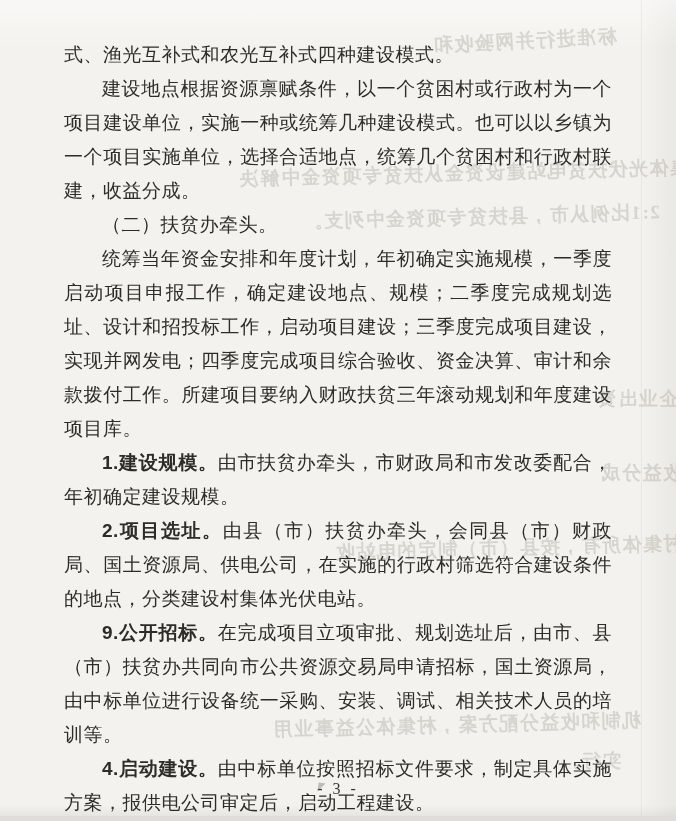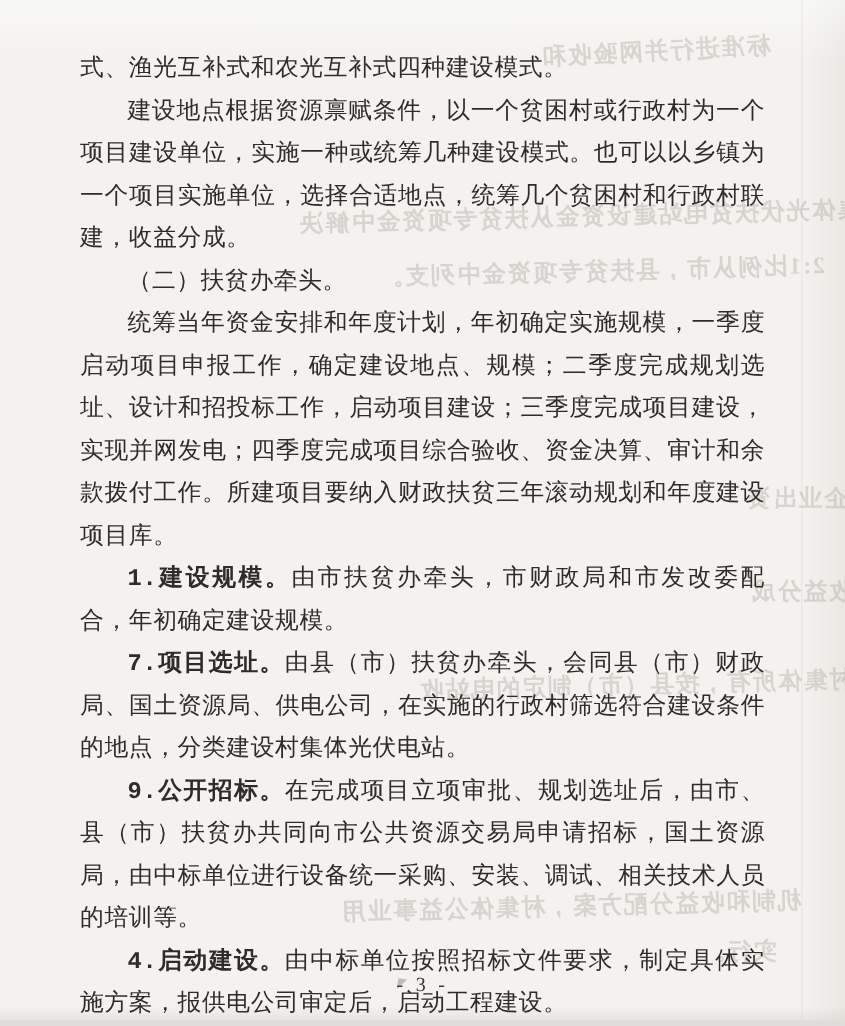--- a/index.html
+++ b/index.html
@@ -54,21 +54,21 @@
     letter-spacing: 0.5px;
   }
   .para {
     margin: 0;
   }
   .para.indent {
     text-indent: 2em;
   }
   .para .lead {
     font-weight: 700;
-    font-family: Liberation Mono, monospace;
+    font-family: Liberation Sans, sans-serif;
   }
   .para.one-line {
     white-space: nowrap;
     text-align: left;
   }
   .page-number {
     position: absolute;
     left: 64px;
     top: 780px;
     width: 548px;
@@ -116,21 +116,21 @@
   <div class="bleed mirror-tilt-b" style="top:535px; left:334px;">村集体所有，按县（市）制定的电站收</div>
   <div class="bleed mirror-tilt-b" style="top:712px; left:272px;">机制和收益分配方案，村集体公益事业用</div>
   <div class="bleed mirror" style="top:748px; left:560px;">实行。</div>
 
   <div class="text-block">
     <p class="para"><span>式、渔光互补式和农光互补式四种建设模式。</span></p>
     <p class="para indent"><span>建设地点根据资源禀赋条件，以一个贫困村或行政村为一个项目建设单位，实施一种或统筹几种建设模式。也可以以乡镇为一个项目实施单位，选择合适地点，统筹几个贫困村和行政村联建，收益分成。</span></p>
     <p class="para indent"><span>（二）扶贫办牵头。</span></p>
     <p class="para indent"><span>统筹当年资金安排和年度计划，年初确定实施规模，一季度启动项目申报工作，确定建设地点、规模；二季度完成规划选址、设计和招投标工作，启动项目建设；三季度完成项目建设，实现并网发电；四季度完成项目综合验收、资金决算、审计和余款拨付工作。所建项目要纳入财政扶贫三年滚动规划和年度建设项目库。</span></p>
     <p class="para indent"><span class="lead">1.建设规模。</span><span>由市扶贫办牵头，市财政局和市发改委配合，年初确定建设规模。</span></p>
-    <p class="para indent"><span class="lead">7.项目选址。</span><span>由县（市）扶贫办牵头，会同县（市）财政局、国土资源局、供电公司，在实施的行政村筛选符合建设条件的地点，分类建设村集体光伏电站。</span></p>
+    <p class="para indent"><span class="lead">2.项目选址。</span><span>由县（市）扶贫办牵头，会同县（市）财政局、国土资源局、供电公司，在实施的行政村筛选符合建设条件的地点，分类建设村集体光伏电站。</span></p>
     <p class="para indent"><span class="lead">9.公开招标。</span><span>在完成项目立项审批、规划选址后，由市、县（市）扶贫办共同向市公共资源交易局申请招标，国土资源局，由中标单位进行设备统一采购、安装、调试、相关技术人员的培训等。</span></p>
     <p class="para indent"><span class="lead">4.启动建设。</span><span>由中标单位按照招标文件要求，制定具体实施方案，报供电公司审定后，启动工程建设。</span></p>
     <p class="para indent one-line"></p>
   </div>
 
   <div class="scan-artifact"></div>
 
   <div class="page-number">- 3 -</div>
 
   <div class="edge-line-right"></div>

